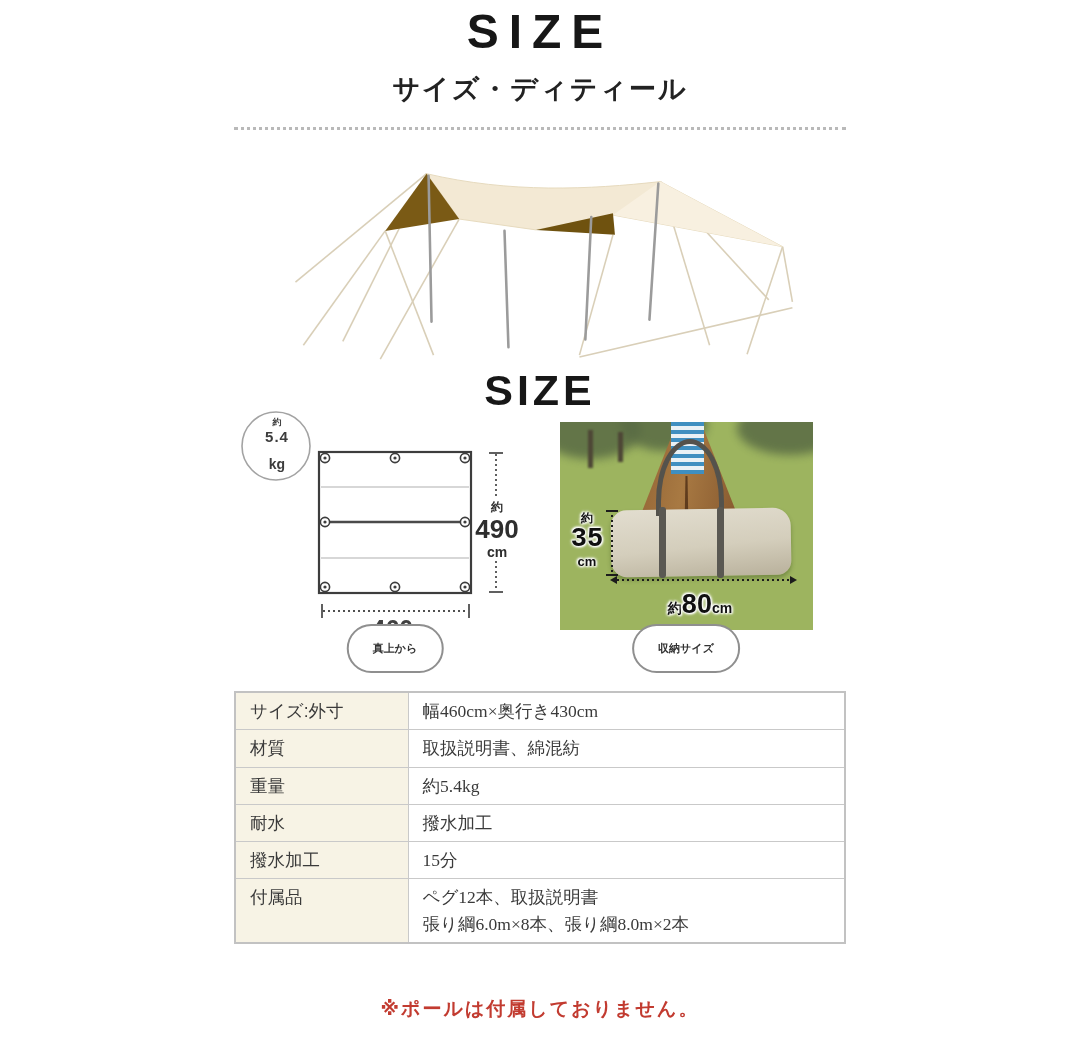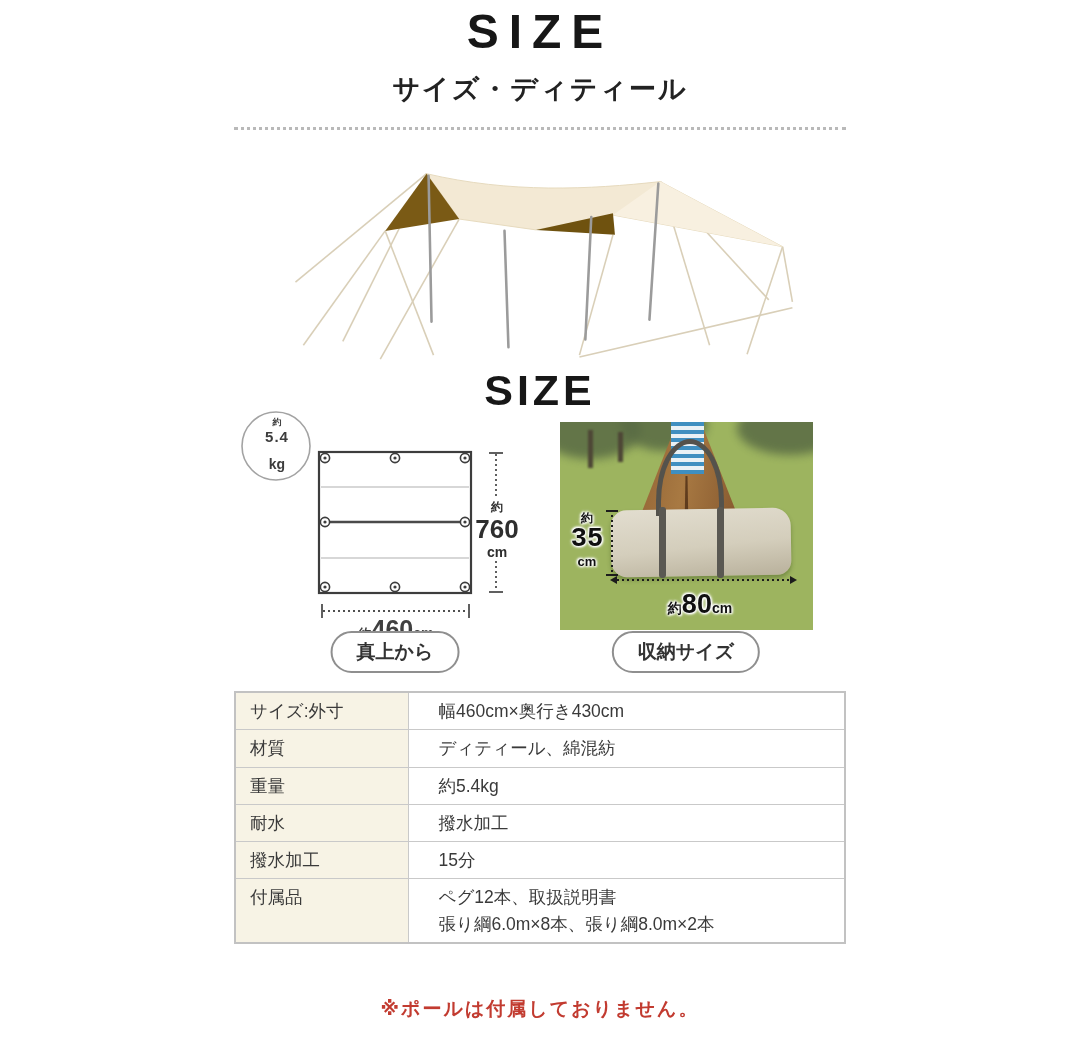--- a/index.html
+++ b/index.html
@@ -31,21 +31,21 @@
   .depth-label { position:absolute; left:240px; top:96px; width:46px; text-align:center; color:#2e2e2e; line-height:1; }
   .depth-label .approx { display:block; font-size:12px; font-weight:700; margin-bottom:3px; }
   .depth-label .val { display:block; font-size:26px; font-weight:800; }
   .depth-label .unit { display:block; font-size:14px; font-weight:800; margin-top:3px; }
 
   .width-label { position:absolute; left:86px; width:152px; top:210px; text-align:center; color:#404040; }
   .width-label .approx { font-size:13px; font-weight:700; }
   .width-label .val { font-size:25px; font-weight:800; }
   .width-label .unit { font-size:14px; font-weight:800; }
 
-  .caption-pill { position:absolute; bottom:2px; background:#fff; border:2px solid #8f8f8f; border-radius:999px; padding:6px 24px; font-size:19px; font-weight:800; color:#333; white-space:nowrap; }
+  .caption-pill { position:absolute; bottom:2px; background:#fff; border:2px solid #8f8f8f; border-radius:999px; padding:15px 24px; font-size:11px; font-weight:800; color:#333; white-space:nowrap; }
   .pill-topview { left:161px; transform:translateX(-50%); }
   .pill-photo   { left:128px; transform:translateX(-50%); }
 
   
   .photo { position:absolute; left:2px; top:17px; width:253px; height:208px; overflow:hidden; background:#9db45f; }
   .ph-grass { position:absolute; inset:0; background:linear-gradient(180deg,#68784c 0%,#7587522 0%,#6d7d50 6%,#7f9355 22%,#93ab5c 38%,#a4bf67 62%,#9cb75e 88%,#a3bd64 100%); }
   .ph-blob { position:absolute; border-radius:50%; filter:blur(5px); background:#596b44; opacity:.85; }
   .ph-trunk { position:absolute; width:5px; background:#4e4736; filter:blur(1px); }
   .ph-stripes { position:absolute; left:44%; top:0; width:13%; height:25%;
     background:repeating-linear-gradient(180deg,#3f8fc0 0 4px,#e9f1f5 4px 8px); }
@@ -76,21 +76,21 @@
   .ph-label-35 .unit { display:block; font-size:13px; font-weight:800; margin-top:2px; }
   .ph-label-80 { position:absolute; left:140px; top:167px; transform:translateX(-50%); white-space:nowrap; }
   .ph-label-80 .approx { font-size:14px; font-weight:800; }
   .ph-label-80 .val { font-size:27px; font-weight:800; }
   .ph-label-80 .unit { font-size:14px; font-weight:800; }
 
   
   .spec-table { width:612px; margin:16px auto 0; border-collapse:collapse; border:2px solid #c2c2c2; }
   .spec-table td { border:1.6px solid #c9c9c9; font-size:17.5px; color:#3a3a3a; padding:5px 14px; line-height:1.5; vertical-align:top; }
   .spec-table td.lbl { background:#f7f3e5; width:173px; font-weight:500; }
-  .spec-table td.val { background:#fff; padding-left:30px; }
+  .spec-table td.val { background:#fff; padding-left:14px;font-family:Liberation Serif, serif; }
 
   
   .note { margin-top:52px; text-align:center; font-size:19px; font-weight:800; letter-spacing:2px; color:#c23b30; }
 </style>
 </head>
 <body>
 
 <div class="page">
 
   <div class="main-title">SIZE</div>
@@ -176,21 +176,21 @@
       </svg>
 
       <div class="badge-text">
         <span class="approx">約</span>
         <span class="val">5.4</span>
         <span class="unit">kg</span>
       </div>
 
       <div class="depth-label">
         <span class="approx">約</span>
-        <span class="val">760</span>
+        <span class="val">490</span>
         <span class="unit">cm</span>
       </div>
 
       <div class="width-label">
         <span class="approx">約</span><span class="val">460</span><span class="unit">cm</span>
       </div>
 
       <div class="caption-pill pill-topview">真上から</div>
     </div>
 
@@ -229,21 +229,21 @@
     <tr>
       <td class="lbl">サイズ:外寸</td>
       <td class="val">
             <div>幅460cm×奥行き430cm</div>
           </td>
     </tr>
 
     <tr>
       <td class="lbl">材質</td>
       <td class="val">
-            <div>ディティール、綿混紡</div>
+            <div>取扱説明書、綿混紡</div>
           </td>
     </tr>
 
     <tr>
       <td class="lbl">重量</td>
       <td class="val">
             <div>約5.4kg</div>
           </td>
     </tr>
 

